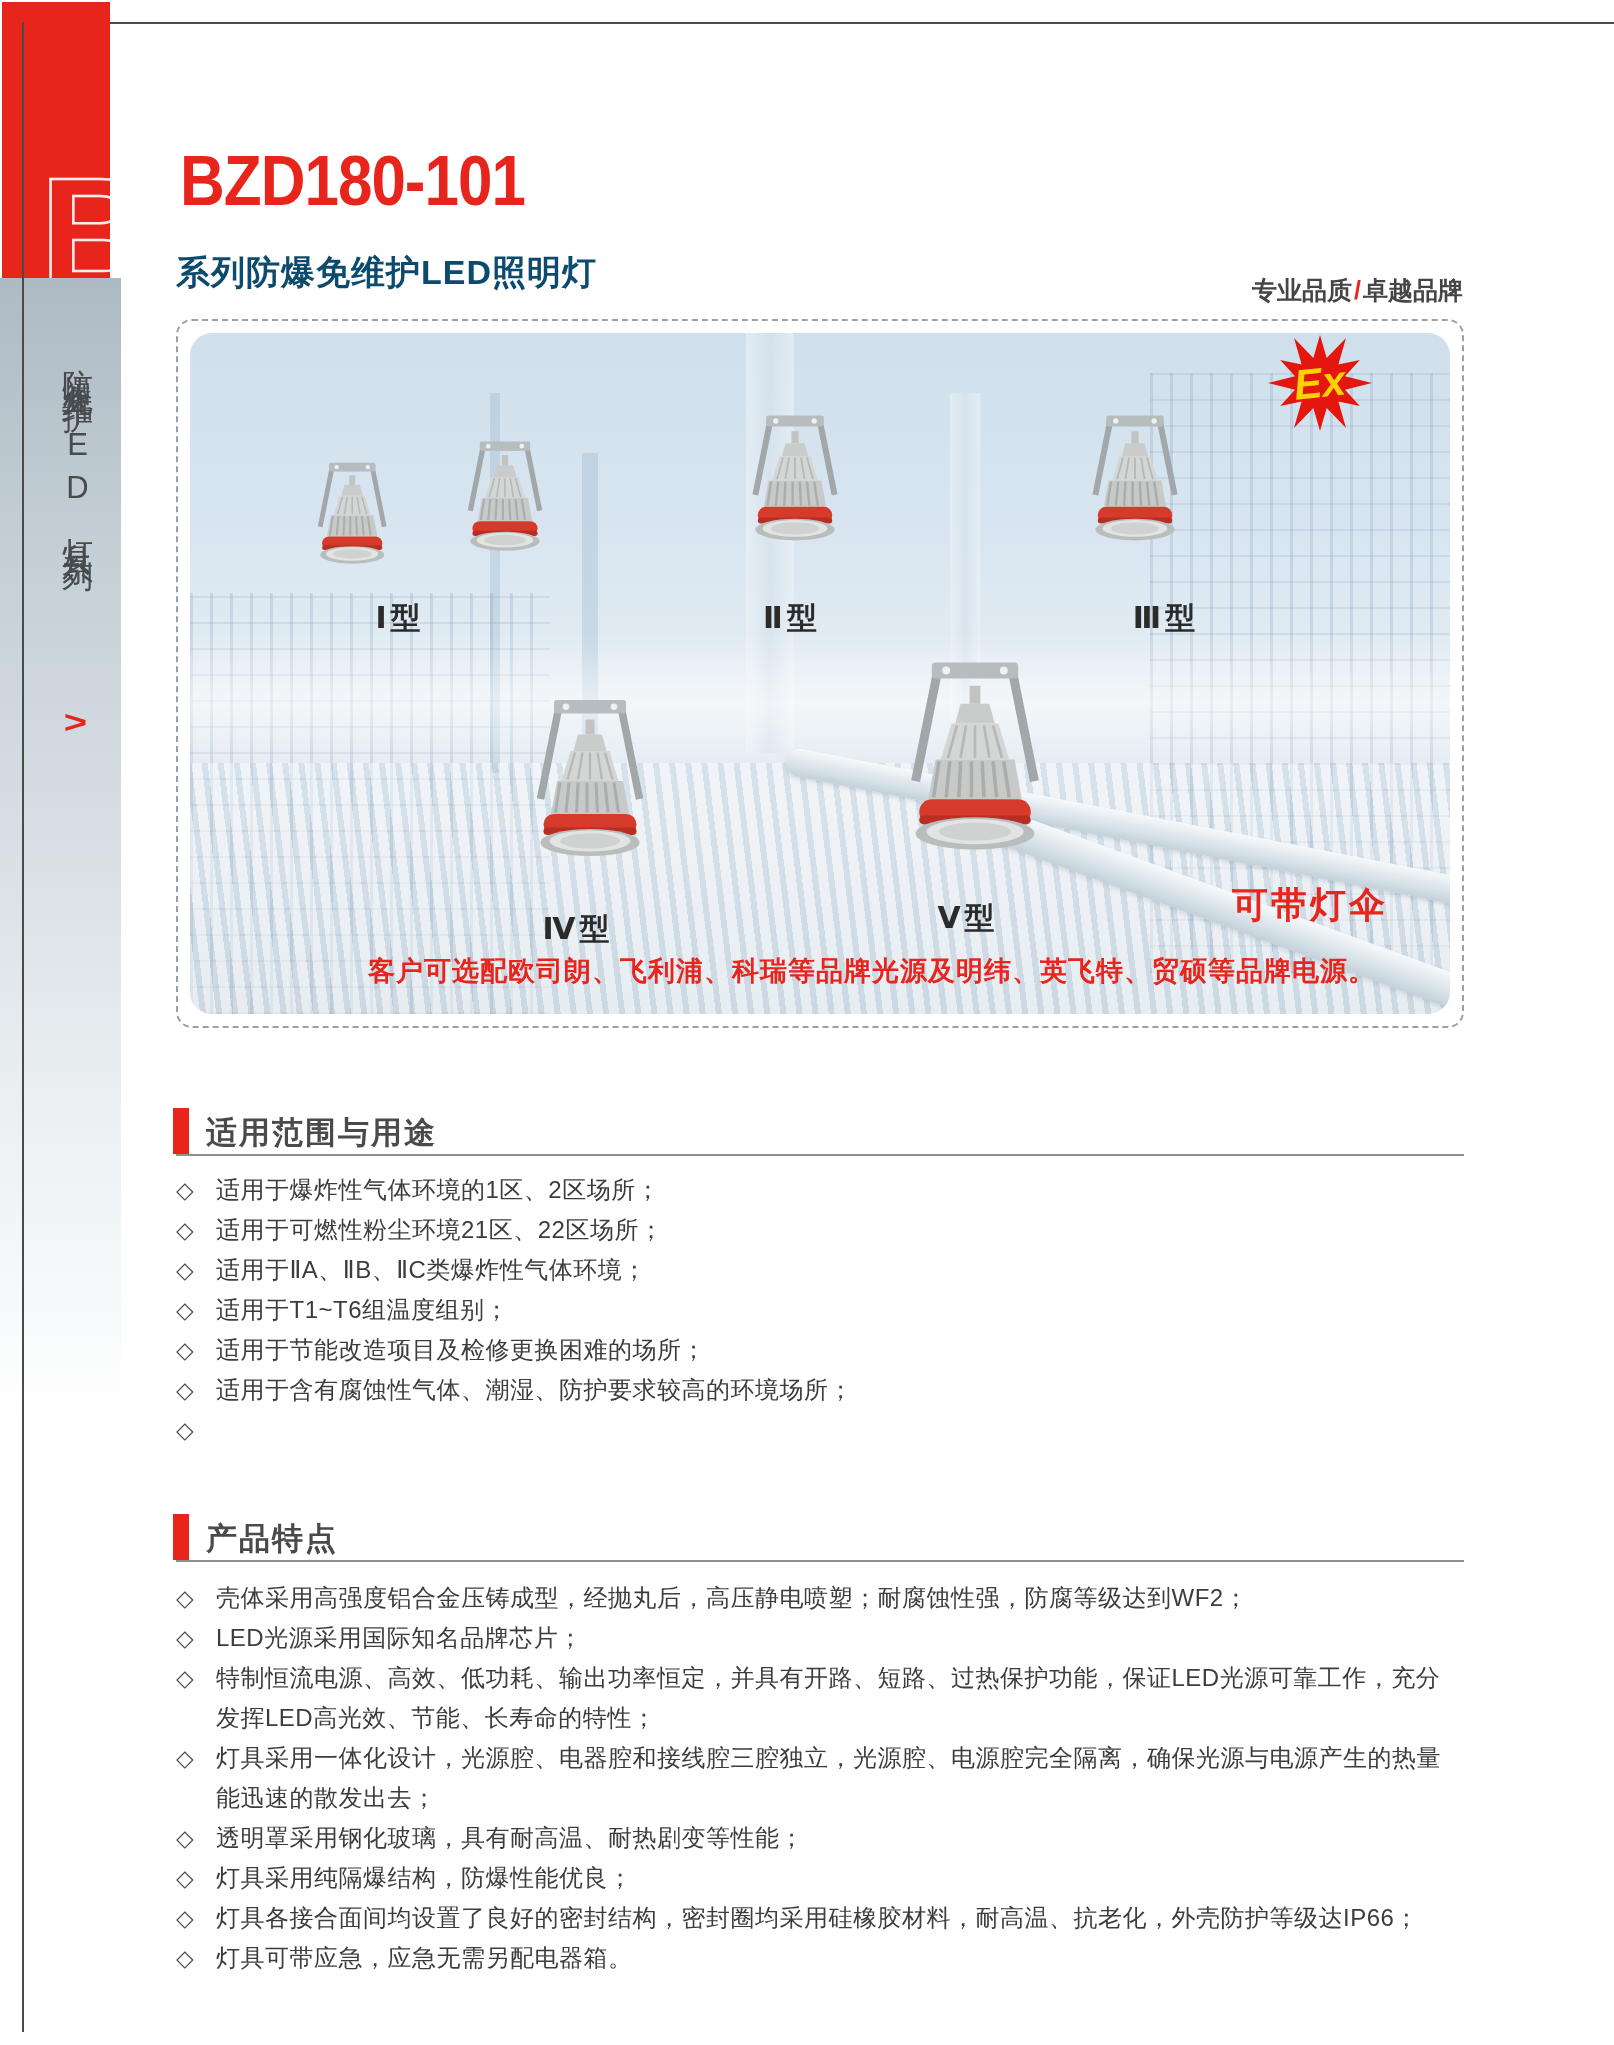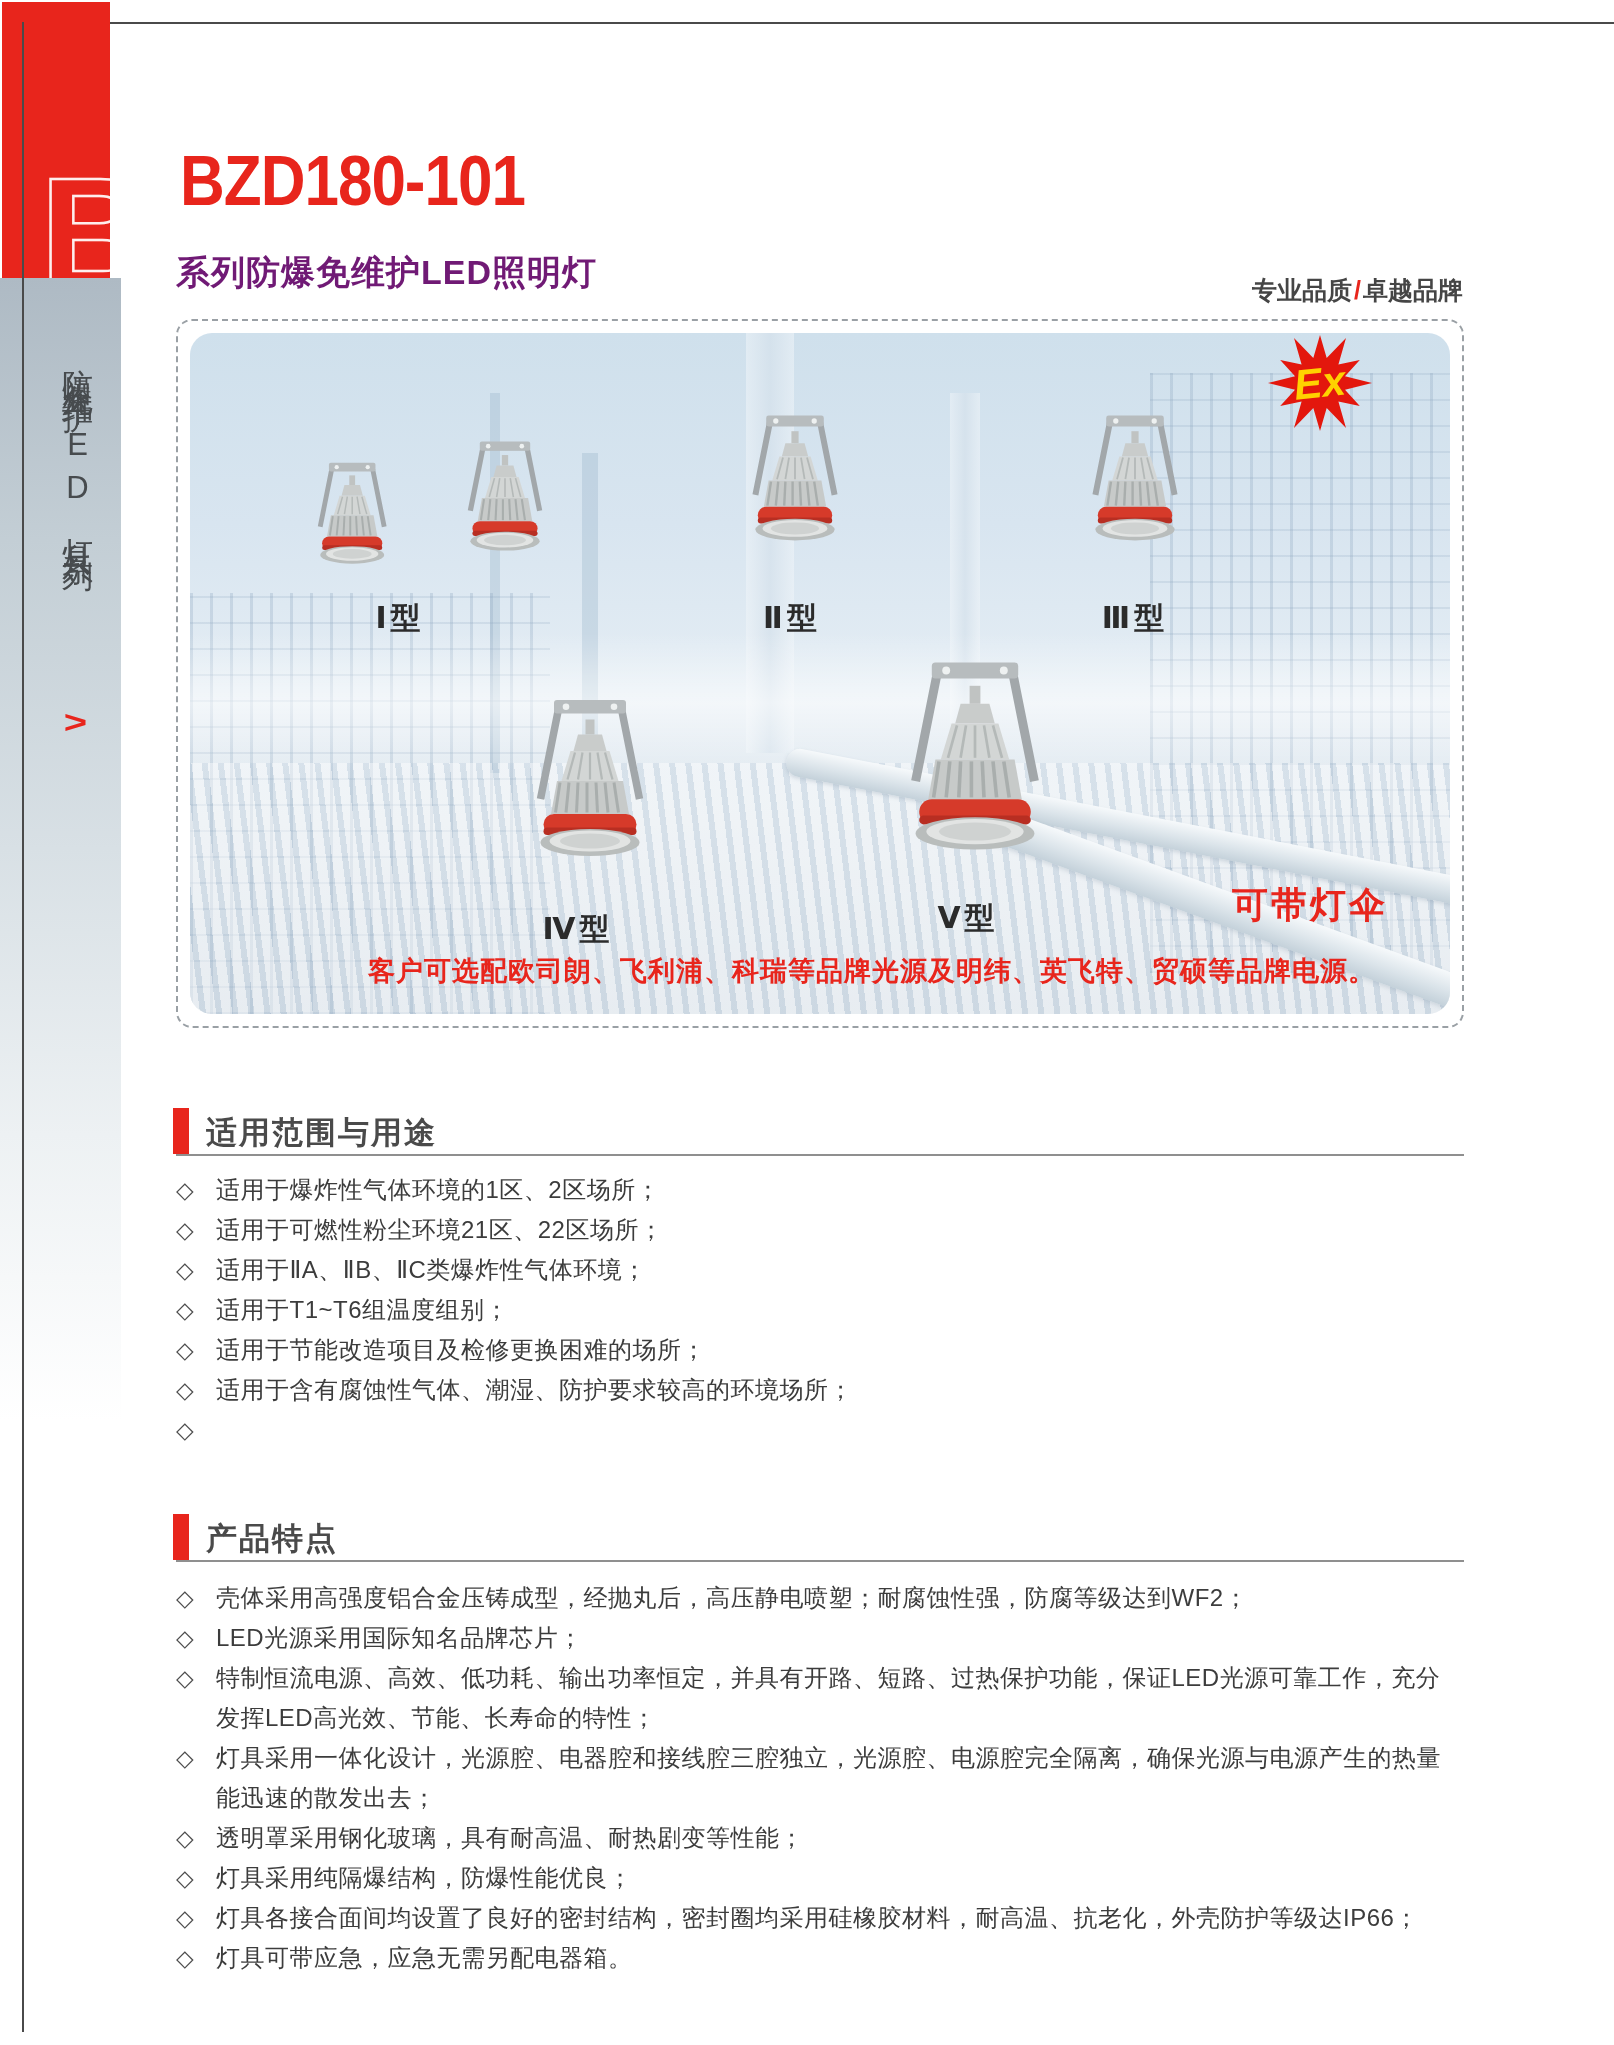--- a/index.html
+++ b/index.html
@@ -21,21 +21,21 @@
     background:linear-gradient(180deg,#aebac4 0%,#c3ced5 22%,#d8e0e5 48%,#edf1f3 72%,#ffffff 96%);}
   .sidebar .vtext{position:absolute;left:56px;top:66px;writing-mode:vertical-rl;text-orientation:upright;
     font-size:31px;letter-spacing:8px;color:#474b4e;font-weight:500;}
   .sidebar .varrow{position:absolute;left:66px;top:428px;color:#e8251c;font-size:32px;font-weight:bold;
     transform:scaleX(1.25);line-height:1;}
 
   
   .model{position:absolute;left:180px;top:146px;color:#e8251c;font-weight:900;font-size:62px;line-height:1;
     letter-spacing:-1px;z-index:4;}
   .model span{display:inline-block;transform:scaleY(1.14);transform-origin:top left;}
-  .series{position:absolute;left:176px;top:250px;color:#701a75;font-weight:bold;font-size:34px;letter-spacing:1px;z-index:4;}
+  .series{position:absolute;left:176px;top:250px;color:#0c4a6e;font-weight:bold;font-size:34px;letter-spacing:1px;z-index:4;}
   .slogan{position:absolute;left:1252px;top:274px;font-size:25px;font-weight:bold;color:#454545;z-index:4;}
   .slogan .slash{color:#e8251c;padding:0 2px;}
 
   
   .dashedbox{position:absolute;left:176px;top:319px;width:1288px;height:709px;border:2px dashed #9aa0a5;border-radius:16px;z-index:2;}
   .photo{position:absolute;left:190px;top:333px;width:1260px;height:681px;border-radius:22px;overflow:hidden;z-index:3;
     background:linear-gradient(180deg,#cfe0ec 0%,#d8e5f0 28%,#e4edf4 52%,#e3eaf0 72%,#d6dfe7 100%);}
   .ph-el{position:absolute;}
   .tower{background:rgba(150,176,199,.32);}
   .lattice{background:repeating-linear-gradient(90deg,rgba(136,162,188,.28) 0 3px,transparent 3px 20px),
@@ -142,21 +142,21 @@
       <use href="#lamp" transform="translate(104,122) scale(0.97)"></use>
       <use href="#lamp" transform="translate(252,100) scale(1.05)"></use>
       <use href="#lamp" transform="translate(533,73) scale(1.2)"></use>
       <use href="#lamp" transform="translate(873,73) scale(1.2)"></use>
       <use href="#lamp" transform="translate(310,355) scale(1.5)"></use>
       <use href="#lamp" transform="translate(677,315) scale(1.8)"></use>
     </svg>
 
     <div class="type-label" style="left:210px;top:265px;">Ⅰ型</div>
     <div class="type-label" style="left:602px;top:265px;">Ⅱ型</div>
-    <div class="type-label" style="left:945px;top:265px;">Ⅲ型</div>
+    <div class="type-label" style="left:976px;top:265px;">Ⅲ型</div>
     <div class="type-label" style="left:388px;top:565px;margin-top:11px;">Ⅳ型</div>
     <div class="type-label" style="left:778px;top:565px;">Ⅴ型</div>
 
     <div class="umbrella">可带灯伞</div>
     <div class="brands">客户可选配欧司朗、飞利浦、科瑞等品牌光源及明纬、英飞特、贸硕等品牌电源。</div>
   </div>
 
   <div class="sec-bar" style="left:173px;top:1108px;"></div>
   <div class="sec-title" style="left:206px;top:1112px;">适用范围与用途</div>
   <div class="sec-line" style="top:1154px;"></div>

